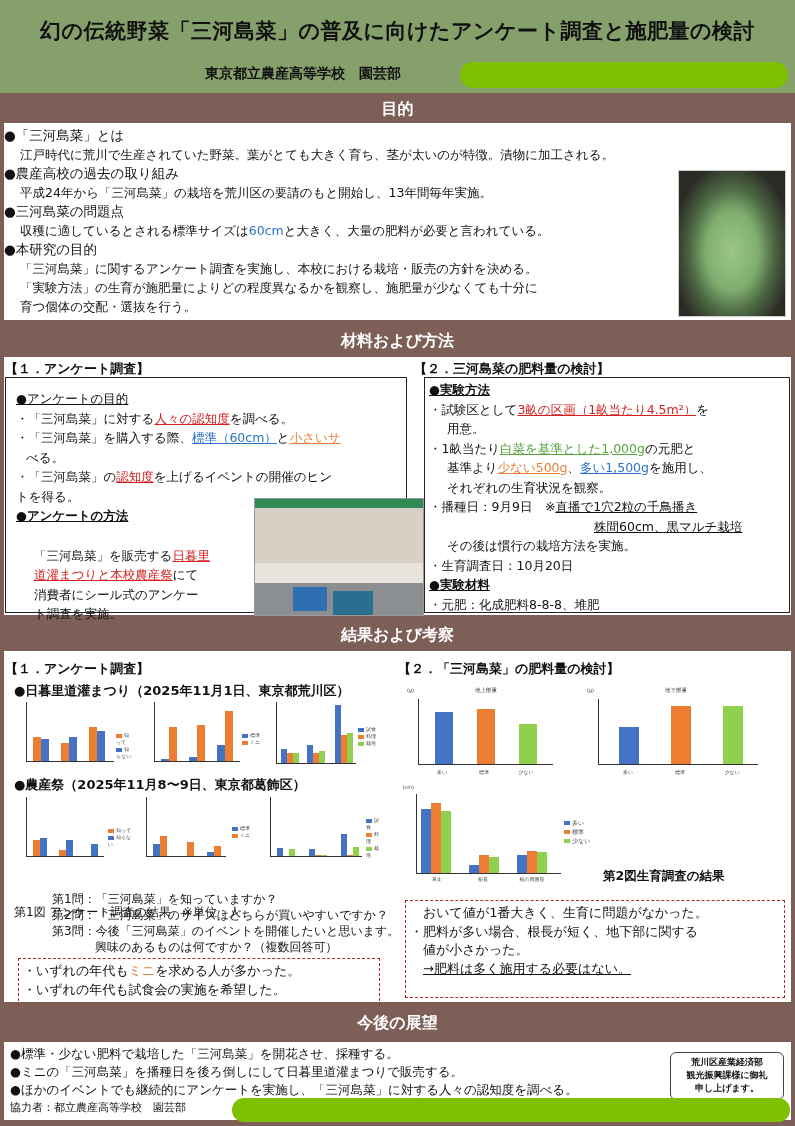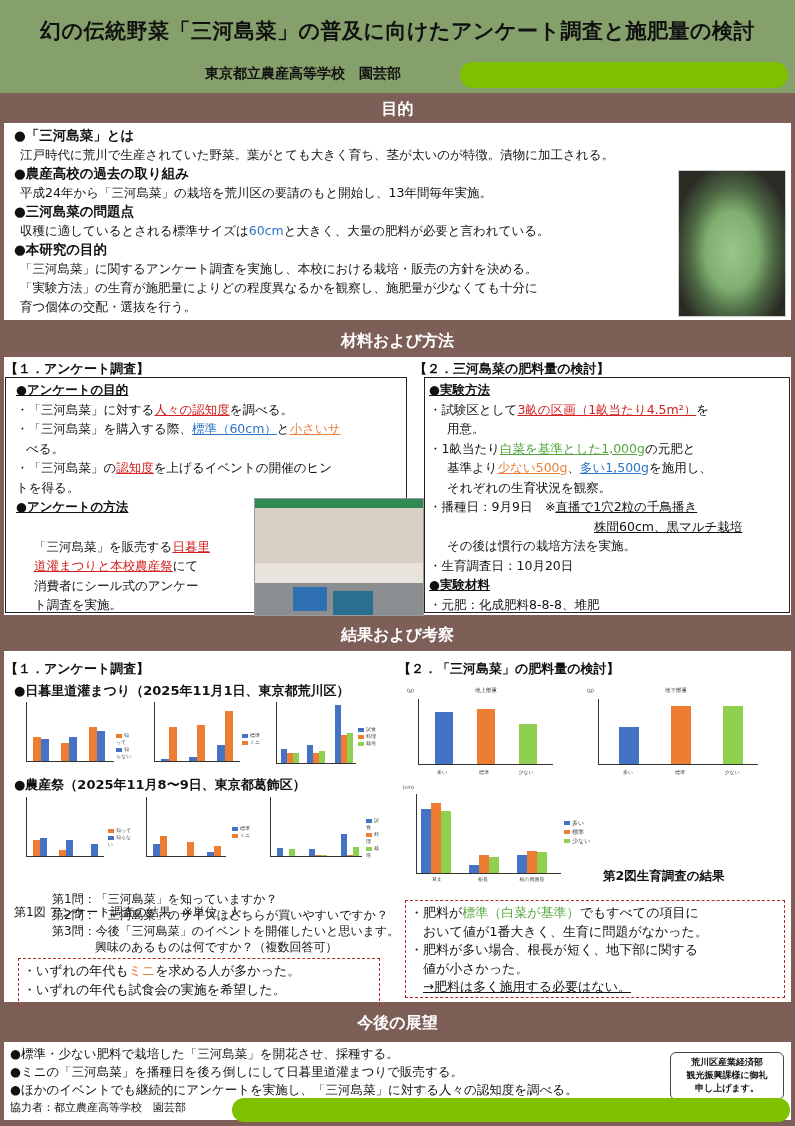--- a/index.html
+++ b/index.html
@@ -4,21 +4,21 @@
 <style>
   * { box-sizing: border-box; margin: 0; padding: 0; }
   body { width: 795px; height: 1126px; background: #7d5f58; font-family: "DejaVu Sans", sans-serif; color: #111; overflow: hidden; position: relative; }
   .title-band { position: absolute; left: 0; top: 0; width: 795px; height: 93px; background: #86a06c; }
   .title { position: absolute; left: 0; top: 17px; width: 795px; text-align: center; font-size: 21px; font-weight: bold; letter-spacing: 0.5px; color: #111; }
   .authors { position: absolute; left: 205px; top: 65px; font-size: 14px; font-weight: bold; color: #111; }
   .redact { position: absolute; background: #7ec100; border-radius: 14px; }
   .band { position: absolute; left: 0; width: 795px; background: #7d5f58; color: #fff; font-weight: bold; text-align: center; font-size: 16px; }
   .panel { position: absolute; background: #fff; left: 4px; width: 787px; }
   .p1 { top: 123px; height: 197px; }
-  .p1 .h { font-size: 13.5px; font-weight: bold; line-height: 19px; padding-left: 10px; }
+  .p1 .h { font-size: 13.5px; font-weight: normal; line-height: 19px; }
   .p1 .t { font-size: 12.5px; line-height: 19px; padding-left: 16px; }
   .blue { color: #2a74c8; }
   .red { color: #d42020; }
   .orange { color: #e8803a; }
   .green { color: #53a53c; }
   .u { text-decoration: underline; }
   .photo-veg { position: absolute; left: 678px; top: 170px; width: 108px; height: 147px; background: radial-gradient(ellipse at 50% 55%, #9cc68a 0%, #7fae70 35%, #4e6a44 55%, #2b2b26 80%); border: 1px solid #ccc; }
   .p2 { top: 357px; height: 258px; }
   .sec-h { font-size: 13px; font-weight: bold; position: absolute; }
   .box { position: absolute; border: 1.5px solid #222; background: #fff; }
@@ -64,21 +64,21 @@
     <div class="t">育つ個体の交配・選抜を行う。</div>
   </div>
 </div>
 <div class="photo-veg"></div>
 
 <div class="band" style="top:326px;height:30px;line-height:30px;">材料および方法</div>
 <div class="panel p2"></div>
 
 <div class="sec-h" style="left:5px;top:360px;">【１．アンケート調査】</div>
 <div class="box" style="left:5px;top:377px;width:402px;height:236px;padding:2px 0 0 10px;">
-  <div class="row" style="font-weight:bold;"><span class="u">●アンケートの目的</span></div>
+  <div class="row" style="font-weight:normal;margin-top:9px;"><span class="u">●アンケートの目的</span></div>
   <div class="row"><span>・「三河島菜」に対する</span><span class="red u">人々の認知度</span><span>を調べる。</span></div>
   <div class="row"><span>・「三河島菜」を購入する際、</span><span class="blue u">標準（60cm）</span><span>と</span><span class="orange u">小さいサ</span></div>
   <div class="row" style="padding-left:10px;">べる。</div>
   <div class="row"><span>・「三河島菜」の</span><span class="red u">認知度</span><span>を上げるイベントの開催のヒン</span></div>
   <div class="row">トを得る。</div>
   <div class="row" style="font-weight:bold;"><span class="u">●アンケートの方法</span></div>
   <div class="row" style="padding-left:18px;margin-top:20px;"><span>「三河島菜」を販売する</span><span class="red u">日暮里</span></div>
   <div class="row" style="padding-left:18px;"><span class="red u">道灌まつりと本校農産祭</span><span>にて</span></div>
   <div class="row" style="padding-left:18px;">消費者にシール式のアンケー</div>
   <div class="row" style="padding-left:18px;">ト調査を実施。</div>
@@ -257,21 +257,20 @@
   <div class="xcat" style="left:116px;top:92px;width:40px;">根の周囲長</div>
   <div class="legend" style="left:168px;top:34px;font-size:6px;line-height:9px;">
     <div><i style="background:#4472c4"></i><span>多い</span></div>
     <div><i style="background:#ed7d31"></i><span>標準</span></div>
     <div><i style="background:#8fd04f"></i><span>少ない</span></div>
   </div>
 </div>
 <div style="position:absolute;left:603px;top:868px;font-size:12.5px;font-weight:bold;">第2図生育調査の結果</div>
 
 <div class="dash-red" style="left:405px;top:900px;width:380px;height:98px;padding:3px 0 0 4px;">
-  <div style="font-size:13px;line-height:18.5px;"><span>・肥料が</span><span class="green">標準（白菜が基準）</span><span>でもすべての項目に</span></div>
   <div style="font-size:13px;line-height:18.5px;padding-left:13px;">おいて値が1番大きく、生育に問題がなかった。</div>
   <div style="font-size:13px;line-height:18.5px;">・肥料が多い場合、根長が短く、地下部に関する</div>
   <div style="font-size:13px;line-height:18.5px;padding-left:13px;">値が小さかった。</div>
   <div style="font-size:13px;line-height:18.5px;padding-left:13px;"><span class="u">→肥料は多く施用する必要はない。</span></div>
 </div>
 
 <div class="band" style="top:1006px;height:34px;line-height:34px;">今後の展望</div>
 <div class="panel p4">
   <div style="padding-top:3px;">
     <div class="t">●標準・少ない肥料で栽培した「三河島菜」を開花させ、採種する。</div>

